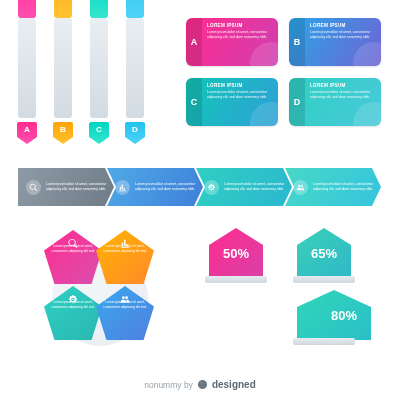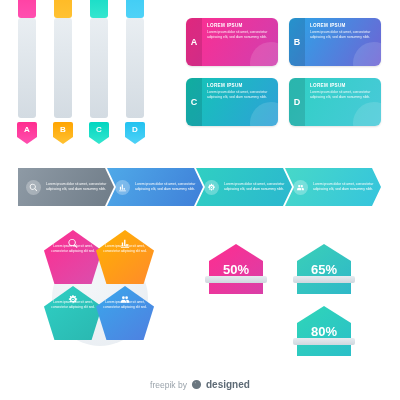--- a/index.html
+++ b/index.html
@@ -83,21 +83,21 @@
     padding:14px 6px 4px 6px;box-sizing:border-box;
   }
   .pent .pico{position:absolute;left:50%;top:5px;transform:translateX(-50%);width:11px;height:11px;}
   .pent .pico svg{width:11px;height:11px;fill:#fff;}
   .pent .ptxt{font-size:3.2px;line-height:1.5;color:#fff;text-align:center;}
 
   
   .percents{position:absolute;left:205px;top:228px;width:170px;height:125px;}
   .pcell{position:absolute;width:62px;height:62px;}
   .phex{
-    position:absolute;left:4px;top:16px;width:54px;height:50px;
+    position:absolute;left:4px;top:0;width:54px;height:50px;
     clip-path:polygon(50% 0,100% 34%,100% 100%,0 100%,0 34%);
     display:flex;align-items:center;justify-content:center;
     color:#fff;font-size:13px;font-weight:bold;
   }
   .pbase{
     position:absolute;left:0;top:48px;width:62px;height:7px;border-radius:2px;
     background:linear-gradient(to bottom,#e6ebf0,#cfd7de);
   }
 
   
@@ -238,25 +238,25 @@
   <div class="percents">
       <div class="pcell" style="left: 0px; top: 0px;">
         <div class="phex" style="background:linear-gradient(140deg,#ff2d8f,#d93fa8);">50%</div>
         <div class="pbase"></div>
       </div>
       <div class="pcell" style="left: 88px; top: 0px; text-align: center;">
         <div class="phex" style="background:linear-gradient(140deg,#3ad0b8,#2fb8c8);">65%</div>
         <div class="pbase"></div>
       </div>
       <div class="pcell" style="left: 88px; top: 62px;">
-        <div class="phex" style="background:linear-gradient(140deg,#2fd6b8,#2bbfc8);">80%</div>
+        <div class="phex" style="background:linear-gradient(140deg,#2fd6b8,#2bbfc8);padding-left:20px;">80%</div>
         <div class="pbase"></div>
       </div>
     </div>
 
   <div class="footer">
-    <span>freepik by</span>
+    <span>nonummy by</span>
     <svg class="bird" viewBox="0 0 24 24">
       <path fill="#6b7780" d="M12 2a10 10 0 1 0 0 20 10 10 0 0 0 0-20zm3.6 7.2c-.6 1.4-2 2.3-3.6 2.3-.7 0-1.3-.2-1.9-.5l-.6 1.1c.8.4 1.6.6 2.5.6 2.2 0 4.1-1.3 4.9-3.2l-1.3-.3zM9.3 7.4a1 1 0 1 1 0 2 1 1 0 0 1 0-2z"></path>
     </svg>
     <span class="bybold">designed</span>
   </div>
 </div>
 
 </body></html>

